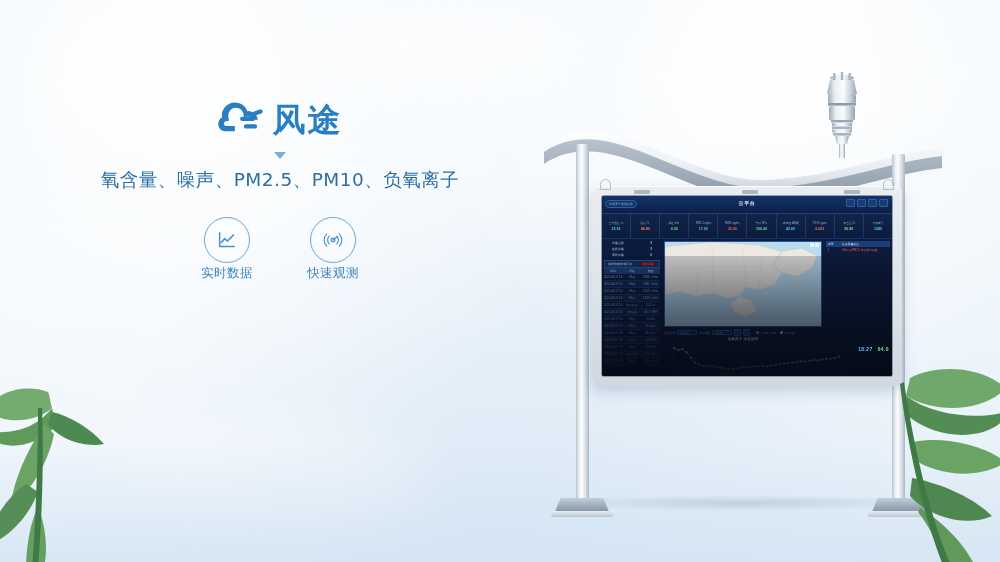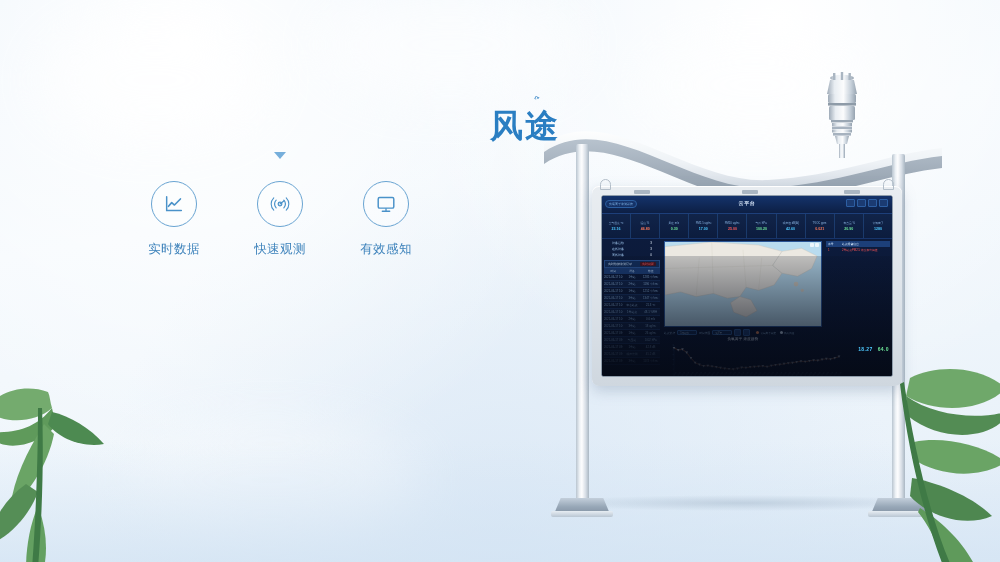--- a/index.html
+++ b/index.html
@@ -23,21 +23,21 @@
   }
   
   .blob{position:absolute;border-radius:50%;filter:blur(26px);opacity:.55;background:#ffffff;}
   .b1{left:40px;top:20px;width:230px;height:120px;}
   .b2{left:320px;top:-10px;width:260px;height:110px;}
   .b3{left:640px;top:30px;width:230px;height:110px;opacity:.45;}
   .b4{left:120px;top:420px;width:300px;height:120px;opacity:.35;}
 
   
   .left{position:absolute;left:0;top:96px;width:560px;text-align:center;z-index:6;}
-  .logo{display:flex;align-items:flex-end;justify-content:center;gap:9px;height:46px;flex-direction:column;}
+  .logo{display:flex;align-items:center;justify-content:center;gap:9px;height:46px;}
   .logo-mark{width:46px;height:36px;display:block;}
   .logo-text{
     font-size:33px;font-weight:bold;color:#2a7ec2;letter-spacing:2px;
     font-family:"DejaVu Sans","Liberation Sans",sans-serif;line-height:1;
   }
   .title{
     margin-top:12px;font-size:54px;font-weight:bold;letter-spacing:3px;
     color:#1b6aa8;line-height:1.08;
     font-family:"DejaVu Sans","Liberation Sans",sans-serif;
     text-shadow:
@@ -58,21 +58,21 @@
     margin-top:22px;display:flex;justify-content:center;gap:30px;
   }
   .feature{width:76px;text-align:center;}
   .fcircle{
     width:44px;height:44px;margin:0 auto;border-radius:50%;
     border:1.6px solid #69a4d2;display:flex;align-items:center;justify-content:center;
     background:rgba(255,255,255,.35);
   }
   .fcircle svg{display:block;}
   .flabel{
-    margin-top:14px;font-size:12.5px;color:#3d82bb;letter-spacing:.4px;
+    margin-top:2px;font-size:12.5px;color:#3d82bb;letter-spacing:.4px;
     font-family:"DejaVu Sans","Liberation Sans",sans-serif;
   }
 
   
   .station{position:absolute;left:520px;top:70px;width:440px;height:470px;z-index:5;}
   .ground-shadow{
     position:absolute;left:28px;top:425px;width:390px;height:16px;border-radius:50%;
     background:radial-gradient(ellipse at 50% 50%, rgba(150,170,190,.40) 0%, rgba(150,170,190,0) 72%);
   }
   
@@ -231,20 +231,21 @@
         <rect x="23" y="16.5" width="16" height="4.6" rx="2.3" fill="#2a7ec2"></rect>
         <rect x="27" y="24.5" width="14" height="4.6" rx="2.3" fill="#2a7ec2"></rect>
         <rect x="36" y="10" width="11" height="4.6" rx="2.3" fill="#2a7ec2" transform="rotate(-20 41 12)"></rect>
       </svg>
       <span class="logo-text">风途</span>
     </div>
 
 
     <div class="tri"></div>
 
+    <div class="subtitle">氧含量、噪声、PM2.5、PM10、负氧离子</div>
 
     <div class="features">
 
       <div class="feature">
         <div class="fcircle">
           <svg width="22" height="22" viewBox="0 0 24 24">
             <path d="M4 4v15h16" fill="none" stroke="#4a92c9" stroke-width="1.6" stroke-linecap="round"></path>
             <path d="M6 14.5l3.5-4 3 2.6L19 6.5" fill="none" stroke="#4a92c9" stroke-width="1.8" stroke-linecap="round" stroke-linejoin="round"></path>
           </svg>
         </div>
@@ -258,30 +259,20 @@
             <path d="M7.8 7.8a6 6 0 0 0 0 8.4" fill="none" stroke="#4a92c9" stroke-width="1.3" stroke-linecap="round"></path>
             <path d="M16.2 7.8a6 6 0 0 1 0 8.4" fill="none" stroke="#4a92c9" stroke-width="1.3" stroke-linecap="round"></path>
             <path d="M5.2 5.2a9.6 9.6 0 0 0 0 13.6" fill="none" stroke="#4a92c9" stroke-width="1.2" stroke-linecap="round"></path>
             <path d="M18.8 5.2a9.6 9.6 0 0 1 0 13.6" fill="none" stroke="#4a92c9" stroke-width="1.2" stroke-linecap="round"></path>
             <path d="M12 12l4.5-3.5" stroke="#4a92c9" stroke-width="1.3" stroke-linecap="round"></path>
           </svg>
         </div>
         <div class="flabel">快速观测</div>
       </div>
 
-      <div class="feature">
-        <div class="fcircle">
-          <svg width="22" height="22" viewBox="0 0 24 24">
-            <rect x="3.5" y="5" width="17" height="11.5" rx="1.6" fill="none" stroke="#4a92c9" stroke-width="1.6"></rect>
-            <path d="M8 20h8" stroke="#4a92c9" stroke-width="1.6" stroke-linecap="round"></path>
-            <path d="M12 16.5V20" stroke="#4a92c9" stroke-width="1.4"></path>
-          </svg>
-        </div>
-        <div class="flabel">有效感知</div>
-      </div>
 
 
     </div>
   </div>
 
   <div class="station">
 
     <div class="ground-shadow"></div>
 
     <svg class="canopy" viewBox="0 0 410 100">

